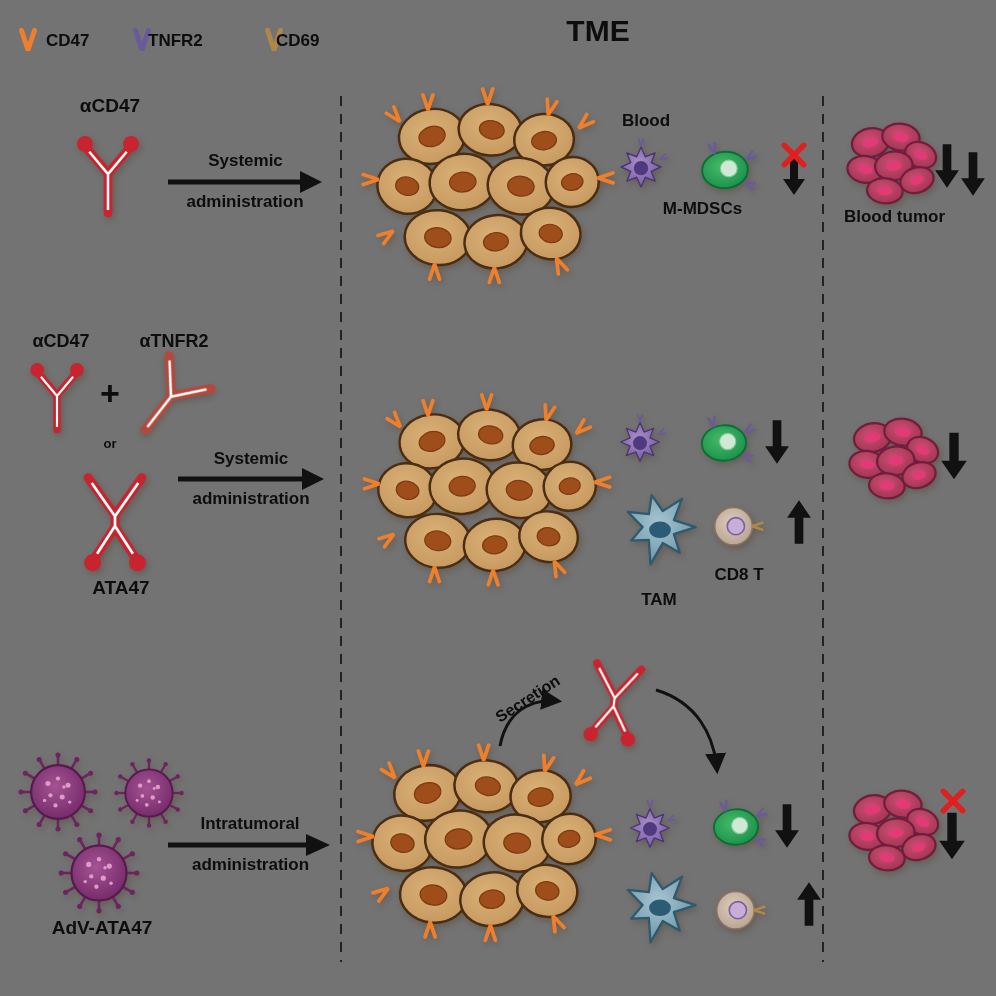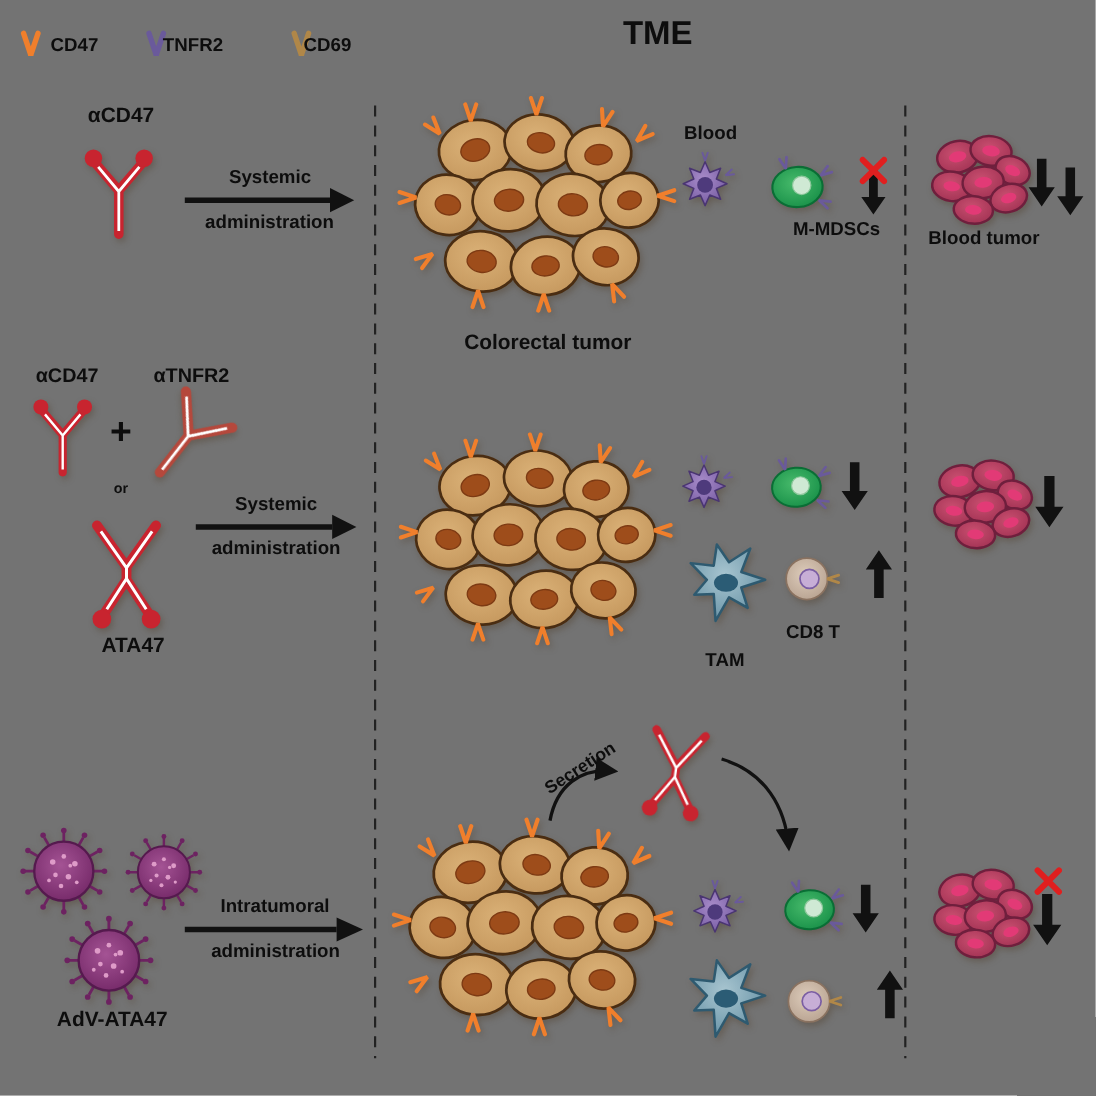--- a/index.html
+++ b/index.html
@@ -271,36 +271,35 @@
   <svg class="abs shadow" width="72" height="90" style="left:72px;top:128px">
       <use href="#sym-ab"></use>
     </svg>
 
   <div class="lbl f17" style="left:168px;top:151px;width:155px">Systemic</div>
   <div class="lbl f17" style="left:160px;top:192px;width:170px">administration</div>
 
   <svg class="abs shadow" width="276" height="224" style="left:348px;top:80px">
       <use href="#sym-tumor"></use>
     </svg>
-  <div class="lbl f19" style="left:398px;top:301px;width:200px">Colorectal tumor</div>
 
   <div class="lbl f17" style="left:614px;top:111px;width:64px">Blood</div>
   <svg class="abs shadow" width="62" height="62" style="left:610px;top:136px">
       <use href="#sym-treg"></use>
     </svg>
   <svg class="abs shadow" width="78" height="64" style="left:686px;top:138px">
       <use href="#sym-mdsc"></use>
     </svg>
   <svg class="abs" width="24" height="50" style="left:782px;top:150px">
       <use href="#sym-down"></use>
     </svg>
   <svg class="abs" width="26" height="26" style="left:781px;top:142px;z-index:6">
       <use href="#sym-x"></use>
     </svg>
-  <div class="lbl f17" style="left:708px;top:199px;width:105px">M-MDSCs</div>
+  <div class="lbl f17" style="left:650px;top:199px;width:105px">M-MDSCs</div>
 
   <svg class="abs shadow" width="100" height="92" style="left:842px;top:118px">
       <use href="#sym-blood"></use>
     </svg>
   <svg class="abs" width="26" height="52" style="left:934px;top:140px">
       <use href="#sym-down"></use>
     </svg>
   <svg class="abs" width="26" height="52" style="left:960px;top:148px">
       <use href="#sym-down"></use>
     </svg>

